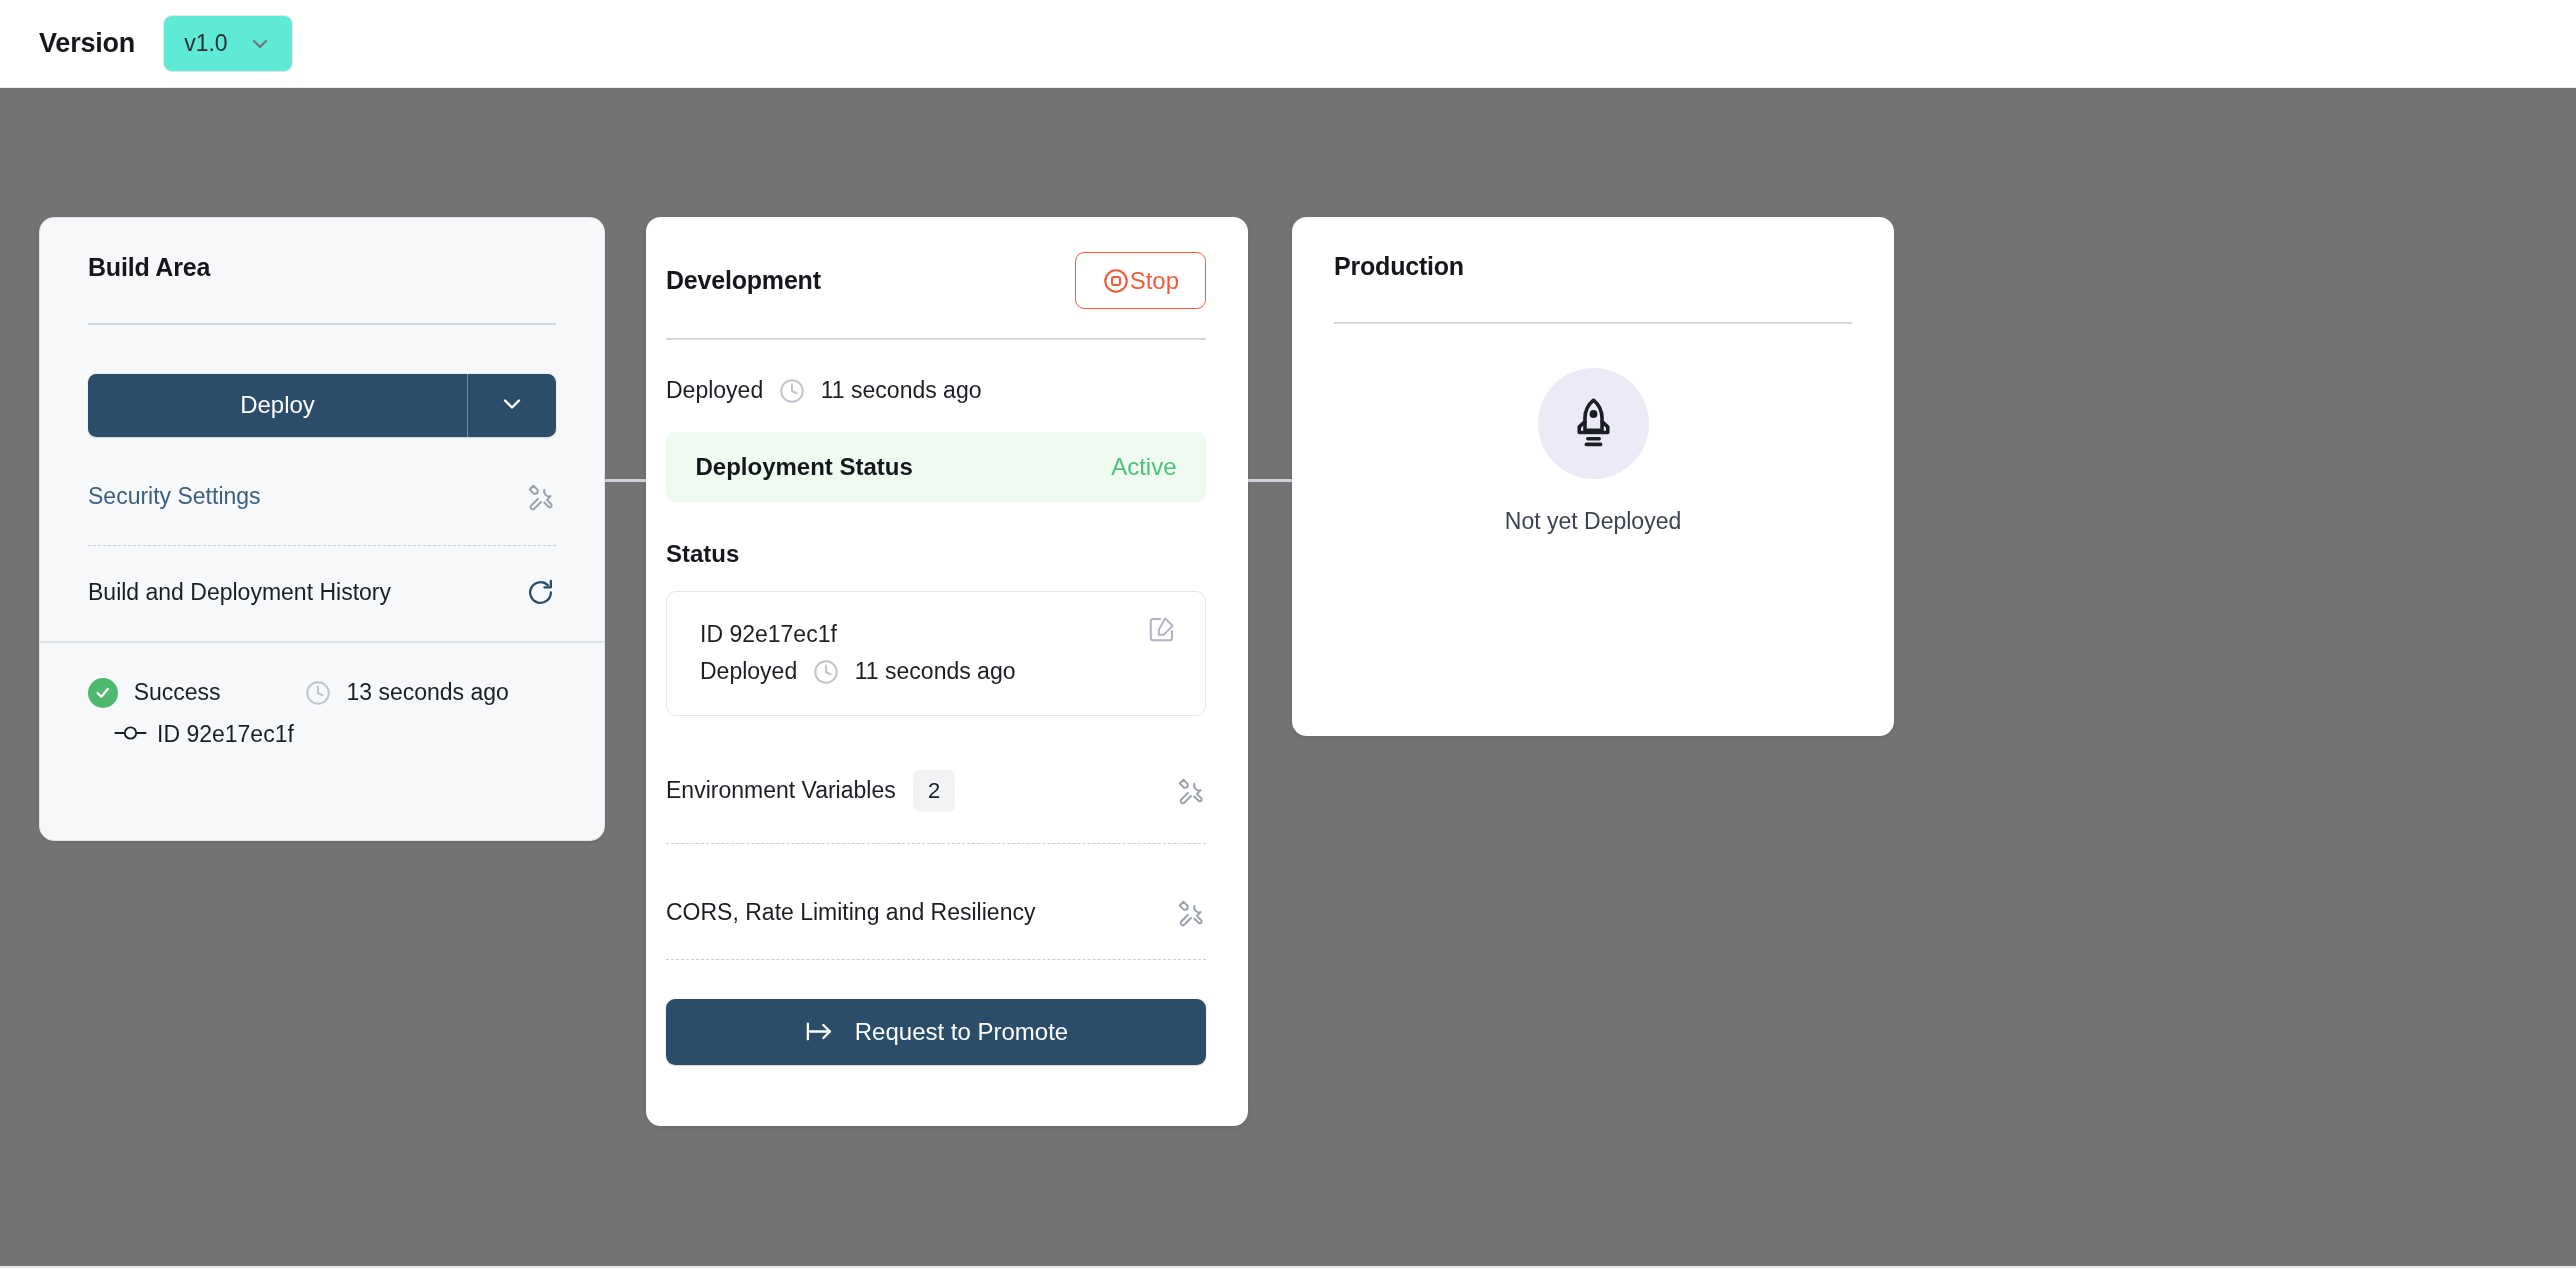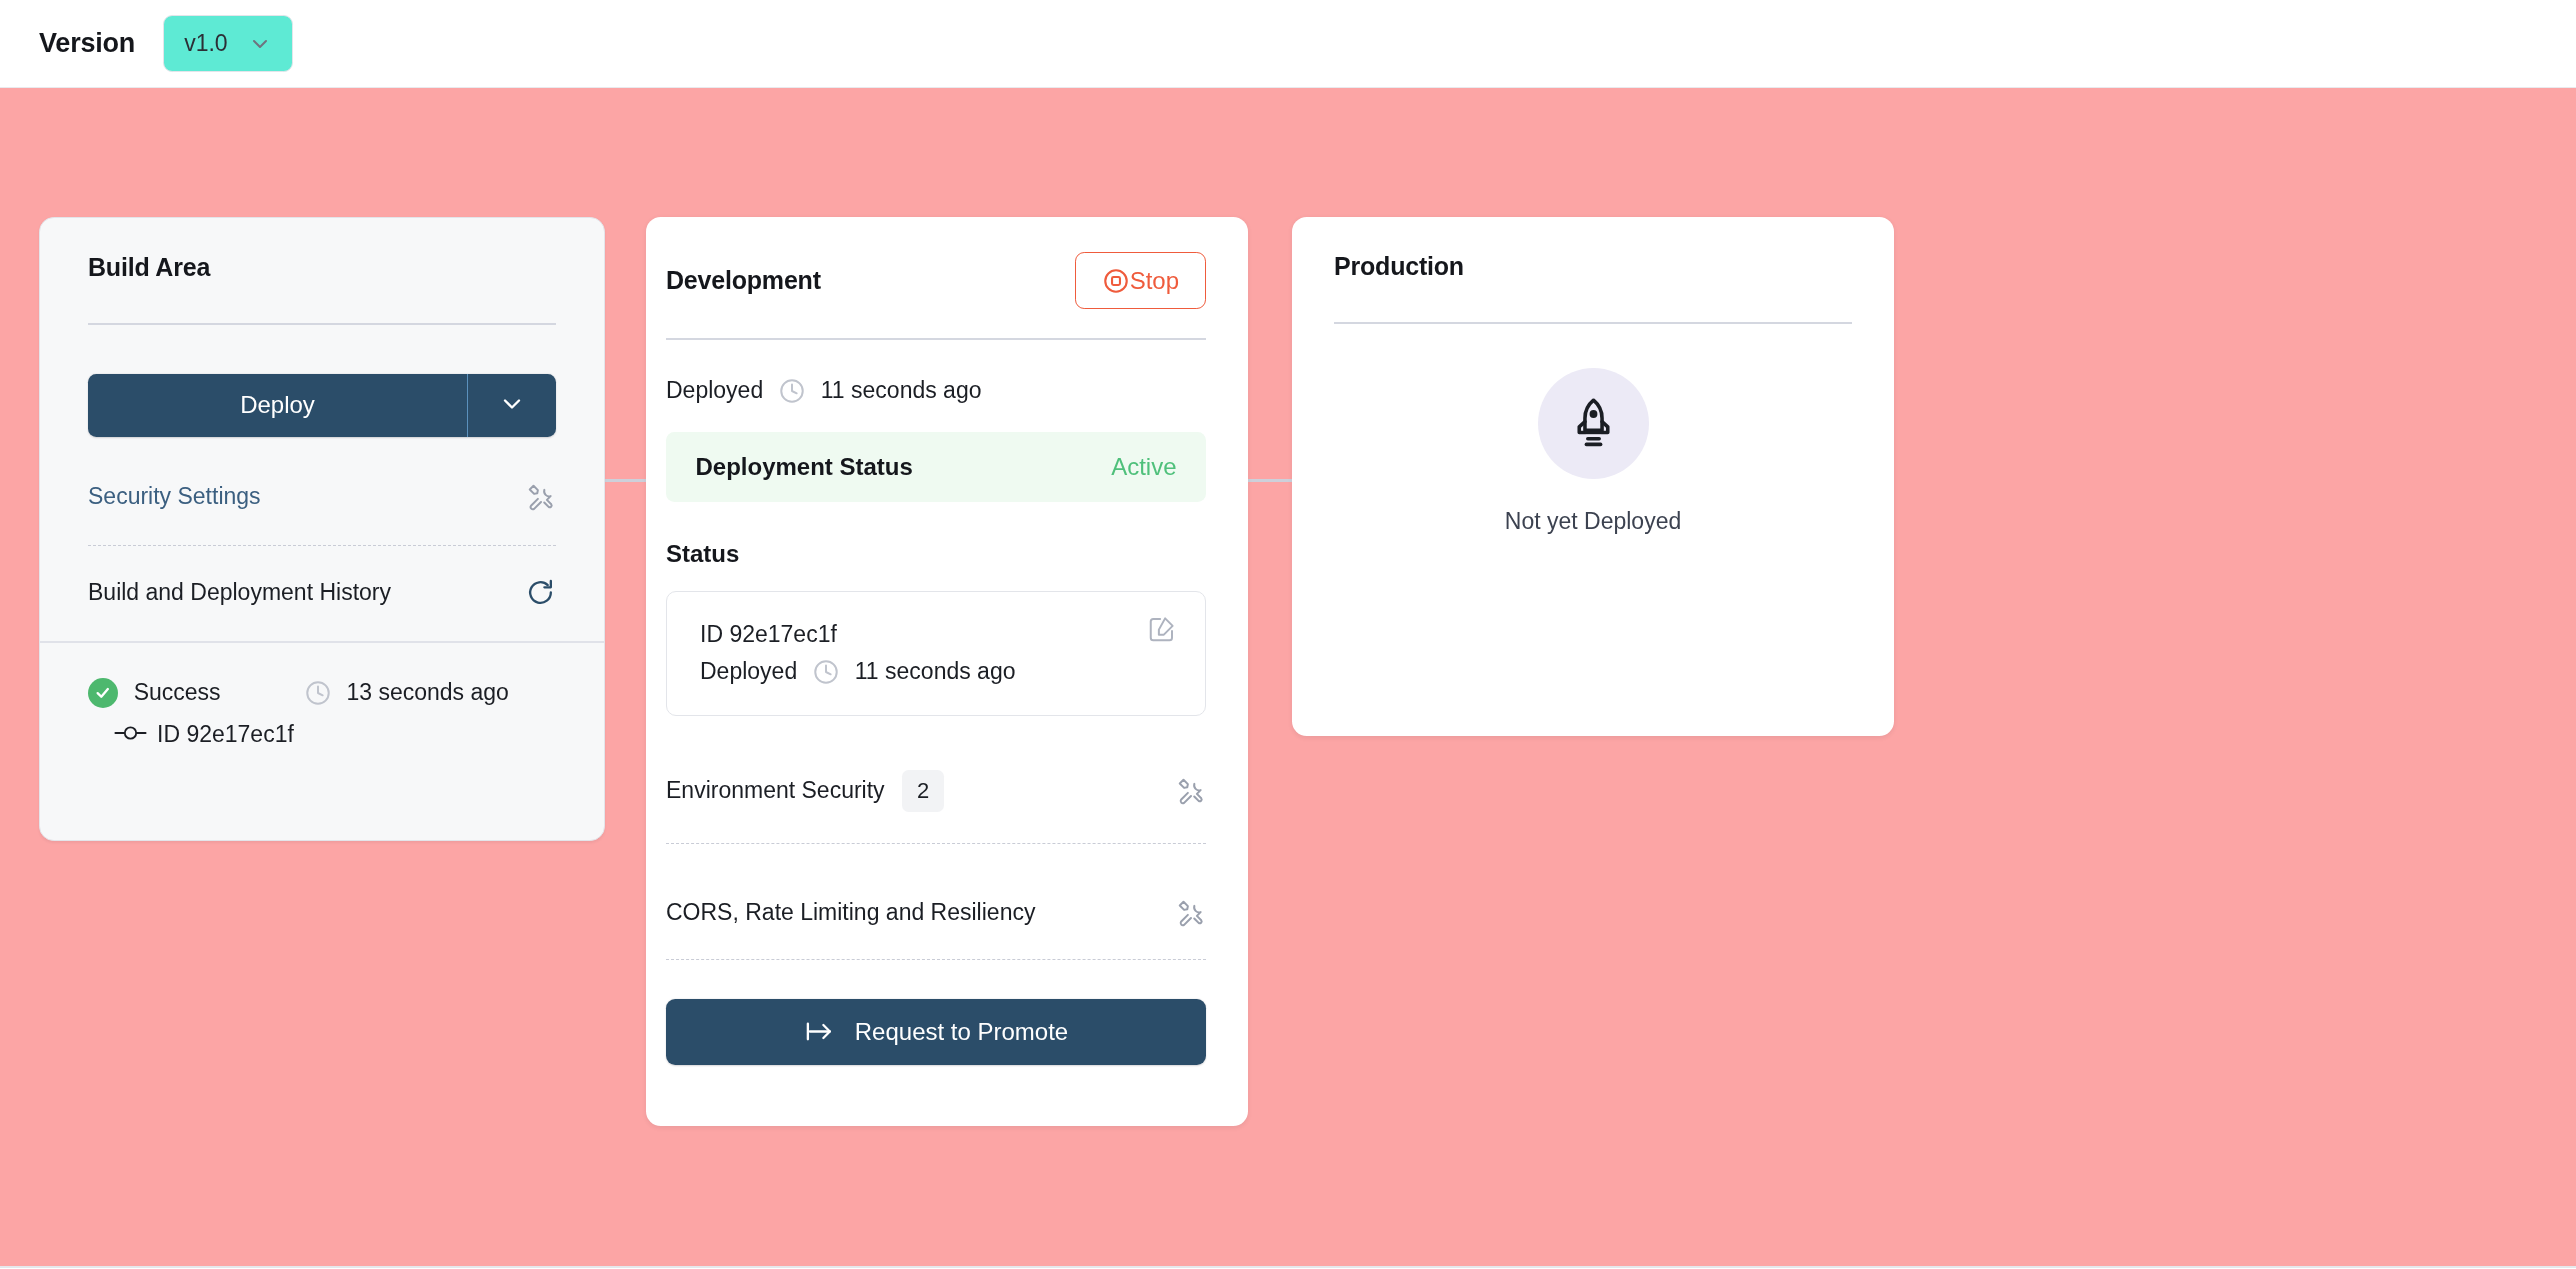--- a/index.html
+++ b/index.html
@@ -47,21 +47,21 @@
   }
   .chev {
     width: 24px; height: 24px;
     display: block;
   }
 
   
   .canvas {
     position: relative;
     height: 1180px;
-    background: #fca5a5;
+    background: #737373;
     border-bottom: 2.8px solid #e5e7eb;
     overflow: hidden;
   }
 
   
   .connector {
     position: absolute;
     height: 2.8px;
     background: #cdd0da;
     top: 391px;
@@ -549,21 +549,21 @@
       <span class="edit-icon-btn">
         <svg viewBox="0 0 24 24" fill="none" stroke="#aeb3bf" stroke-width="1.6" stroke-linecap="round" stroke-linejoin="round">
           <path d="M20 13.5V19a2 2 0 0 1-2 2H5a2 2 0 0 1-2-2V6a2 2 0 0 1 2-2h5.5"></path>
           <path d="M14.5 3.5 20.5 9.5 13.5 16.5 9.5 16.5 9.5 12.5z"></path>
         </svg>
       </span>
     </div>
 
     <div class="dev-row">
       <span class="dev-row-left">
-        <span class="dev-row-label">Environment Security</span>
+        <span class="dev-row-label">Environment Variables</span>
         <span class="count-pill">2</span>
       </span>
       <span>
         <svg class="tool-icon" viewBox="0 0 24 24" fill="none" stroke="#9aa0ad" stroke-width="1.6" stroke-linecap="round" stroke-linejoin="round">
           <path d="M14.7 6.3a4 4 0 0 0 5 5l-3 3 1 1 2.5 2.5a1.5 1.5 0 0 1-2.1 2.1L15.6 17.4l-1-1"></path>
           <path d="M6 3 3 6l3.5 3.5L9 9 9.5 6.5 6 3z"></path>
           <path d="M9.5 13.5 4 19a1.8 1.8 0 0 0 2.5 2.5l5.5-5.5"></path>
         </svg>
       </span>
     </div>

